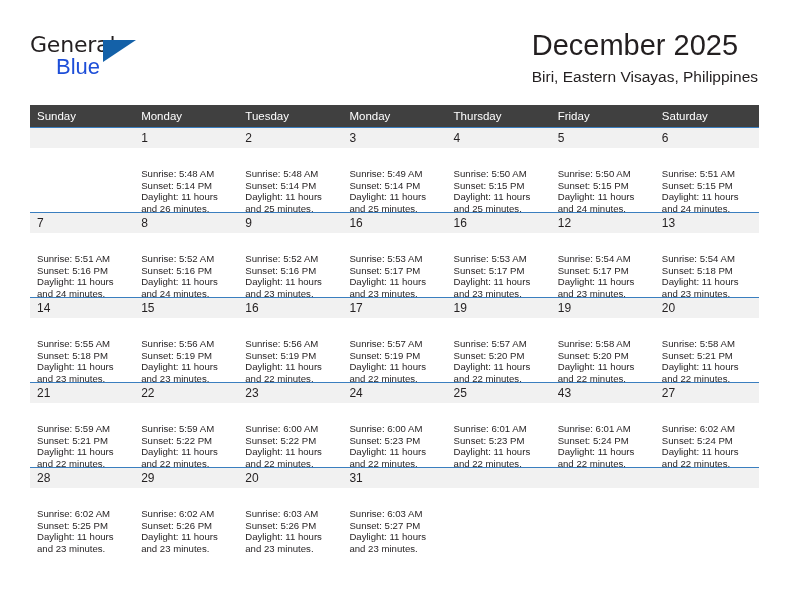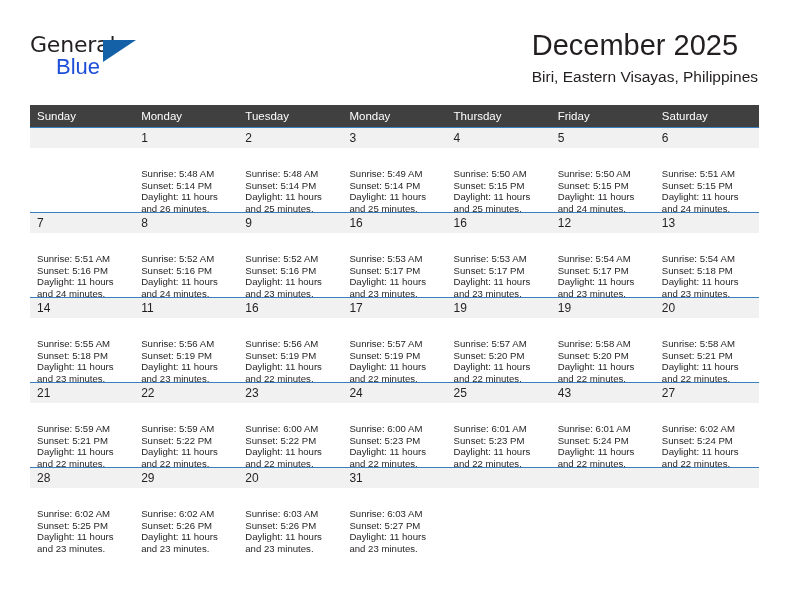--- a/index.html
+++ b/index.html
@@ -331,21 +331,21 @@
               <div class="details">
                 <div>Sunrise: 5:55 AM</div>
                 <div>Sunset: 5:18 PM</div>
                 <div>Daylight: 11 hours</div>
                 <div>and 23 minutes.</div>
               </div>
             </div>
           </td>
           <td>
             <div class="cell-inner">
-              <div class="daynum">11</div>
+              <div class="daynum">15</div>
               <div class="details">
                 <div>Sunrise: 5:56 AM</div>
                 <div>Sunset: 5:19 PM</div>
                 <div>Daylight: 11 hours</div>
                 <div>and 23 minutes.</div>
               </div>
             </div>
           </td>
           <td>
             <div class="cell-inner">

